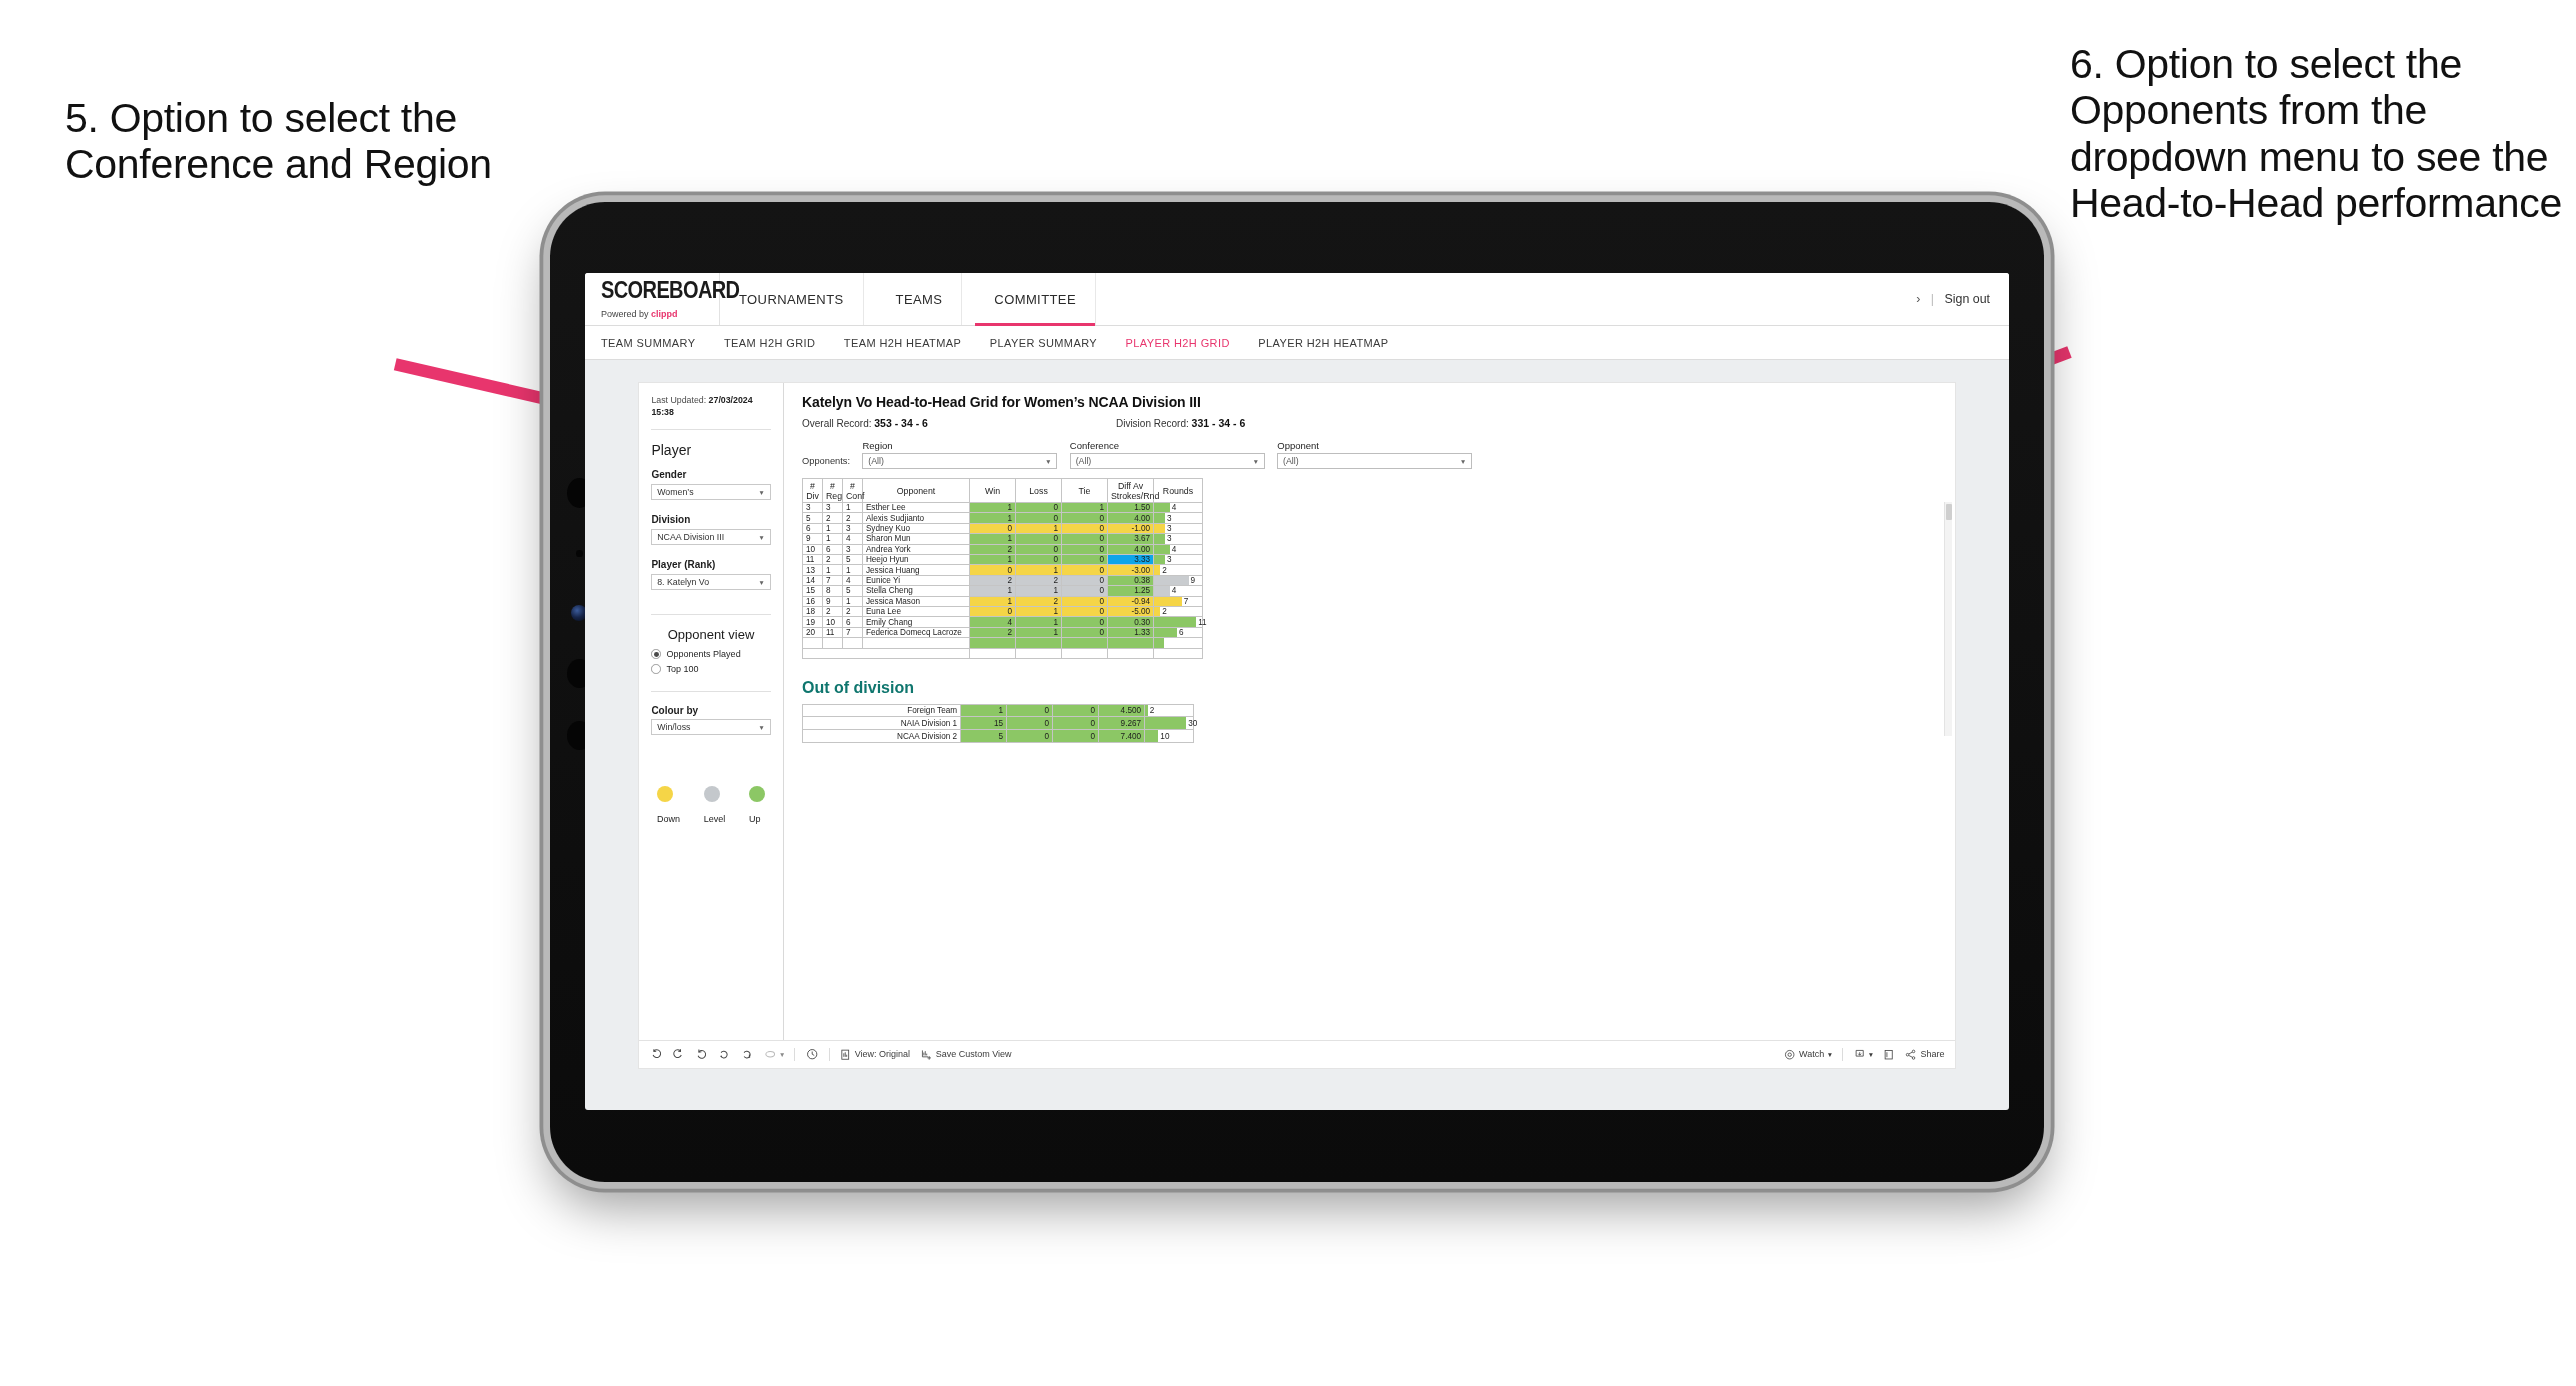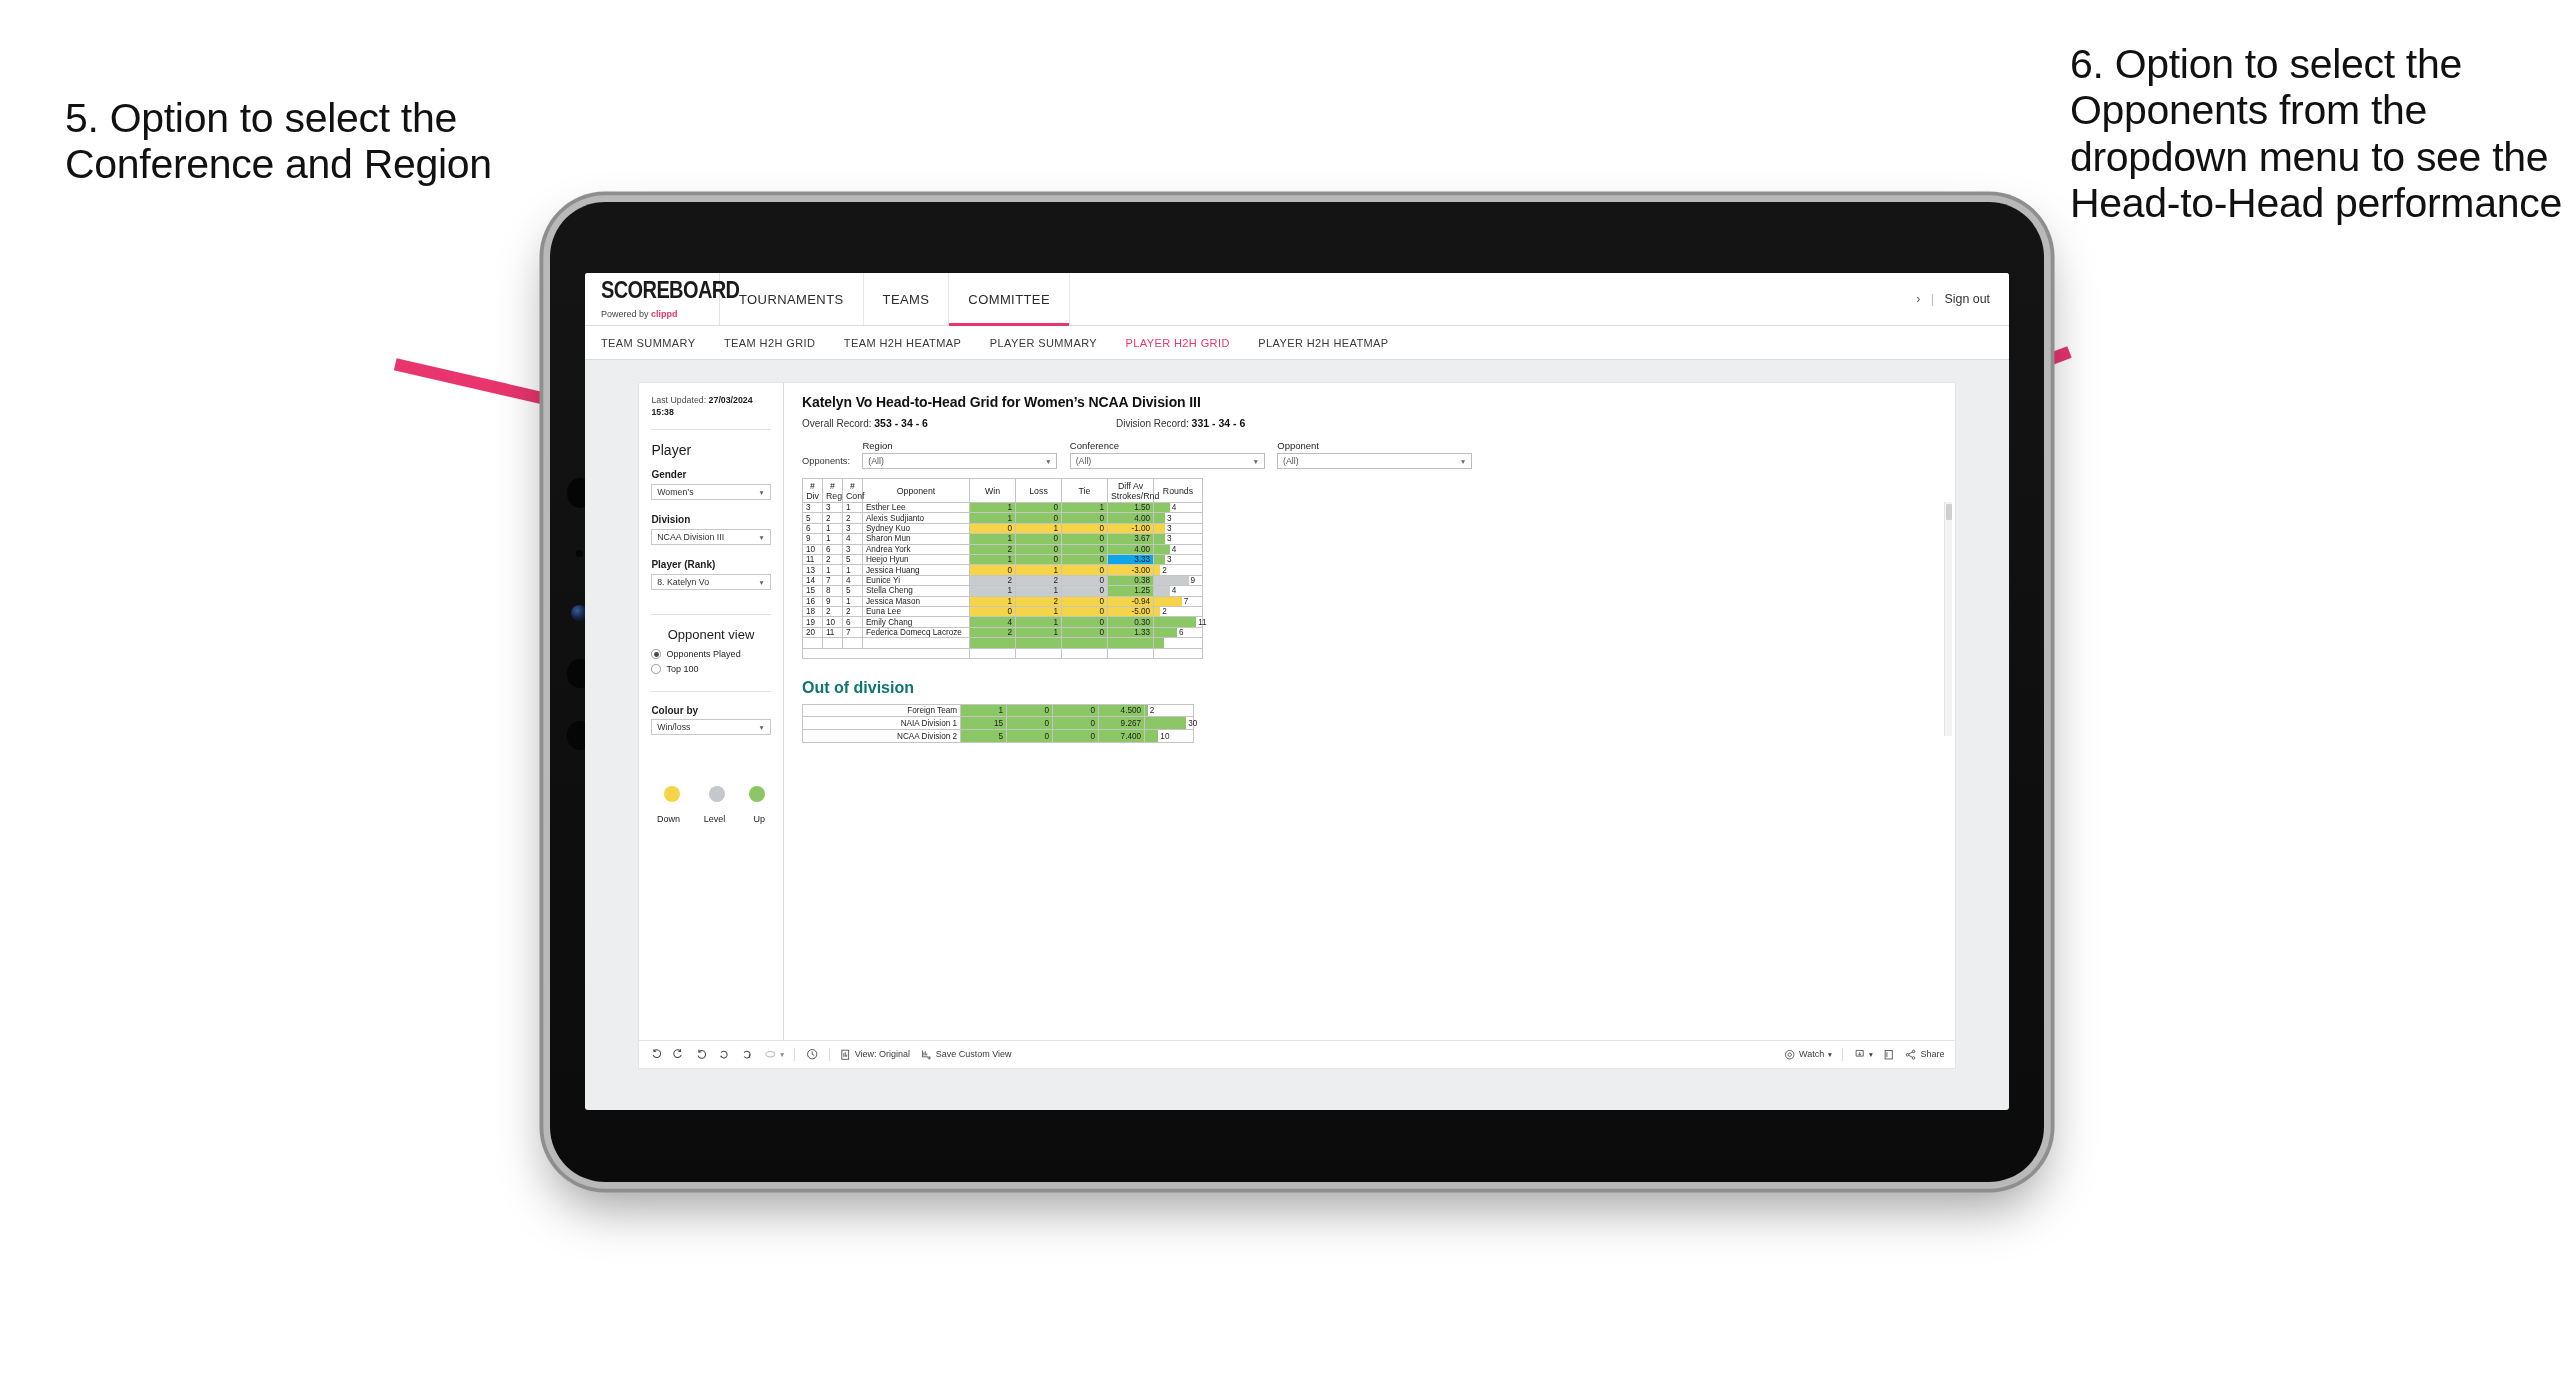--- a/index.html
+++ b/index.html
@@ -58,21 +58,21 @@
     padding-left: 16px; border-right:1px solid #e2e2e2;
   }
   .logo-word {
     font-family:"Liberation Sans", sans-serif; font-weight:700;
     font-size: 20px; letter-spacing: -0.6px; color:#1b1b1b;
     transform: scaleY(1.18); transform-origin: left center;
   }
   .logo-sub { font-size: 9px; color:#444; margin-top:6.7px; }
   .logo-sub b { color:#e8356d; font-weight:700; }
 
-  .top-nav { display:flex; align-items:stretch; }
+  .top-nav { display:flex; align-items:stretch;gap:13px; }
   .top-nav .tnav {
     display:flex; align-items:center; padding: 0 19px;
     font-size: 13px; letter-spacing:0.4px; color:#2b2b2b;
     border-right:1px solid #e8e8e8; cursor:pointer; position:relative;
   }
   .top-nav .tnav.active::after {
     content:""; position:absolute; left:0; right:0; bottom:-1px; height:2.9px; background:#e8356d;
   }
   .header-right {
     margin-left:auto; display:flex; align-items:center; gap:10.5px;
@@ -118,21 +118,21 @@
   .fld .caret { margin-left:auto; font-size: 6.7px; color:#666; }
 
   .radio-row { display:flex; align-items:center; gap:5.7px; margin-bottom: 4.8px; font-size: 9px; color:#262626; cursor:pointer; }
   .radio {
     width:9.5px; height:9.5px; border-radius:50%; border:1px solid #9a9a9a; background:#fff;
     display:flex; align-items:center; justify-content:center; flex:none;
   }
   .radio.on::after { content:""; width:4.8px; height:4.8px; border-radius:50%; background:#4a4a4a; }
 
   .legend { display:flex; justify-content:space-between; padding: 0 5.7px; margin-top: 36px; }
-  .legend .li { display:flex; flex-direction:column; align-items:flex-end; gap:12.4px; }
+  .legend .li { display:flex; flex-direction:column; align-items:flex-start; gap:12.4px; }
   .dot { width:16px; height:16px; border-radius:50%; }
   .legend .lb { font-size: 9px; color:#222; }
 
   
   .main { flex:1; min-width:0; padding: 11.4px 14.3px 0 18px; display:flex; flex-direction:column; }
   .viz-title { font-size: 14px; color:#111; font-weight:700; letter-spacing:-0.1px; }
   .rec-row { display:flex; margin-top: 6.7px; font-size: 10px; color:#333; }
   .rec-row .r2 { margin-left: 188px; }
   .rec-row b { color:#111; font-weight:700; font-size: 10.5px; }
 

